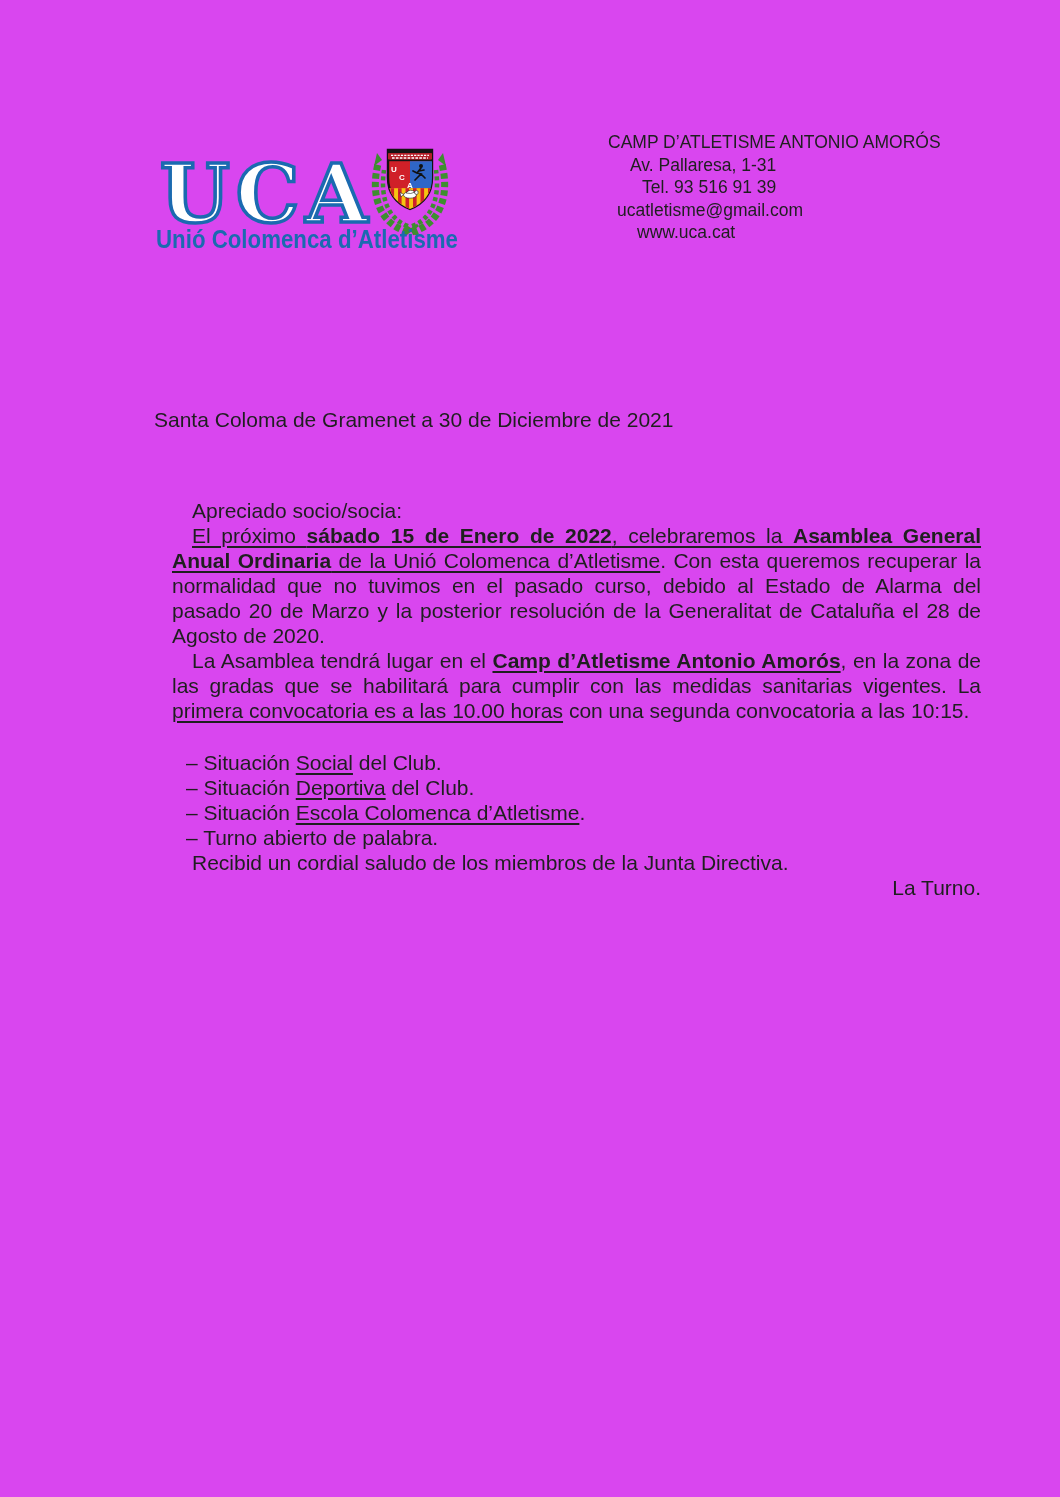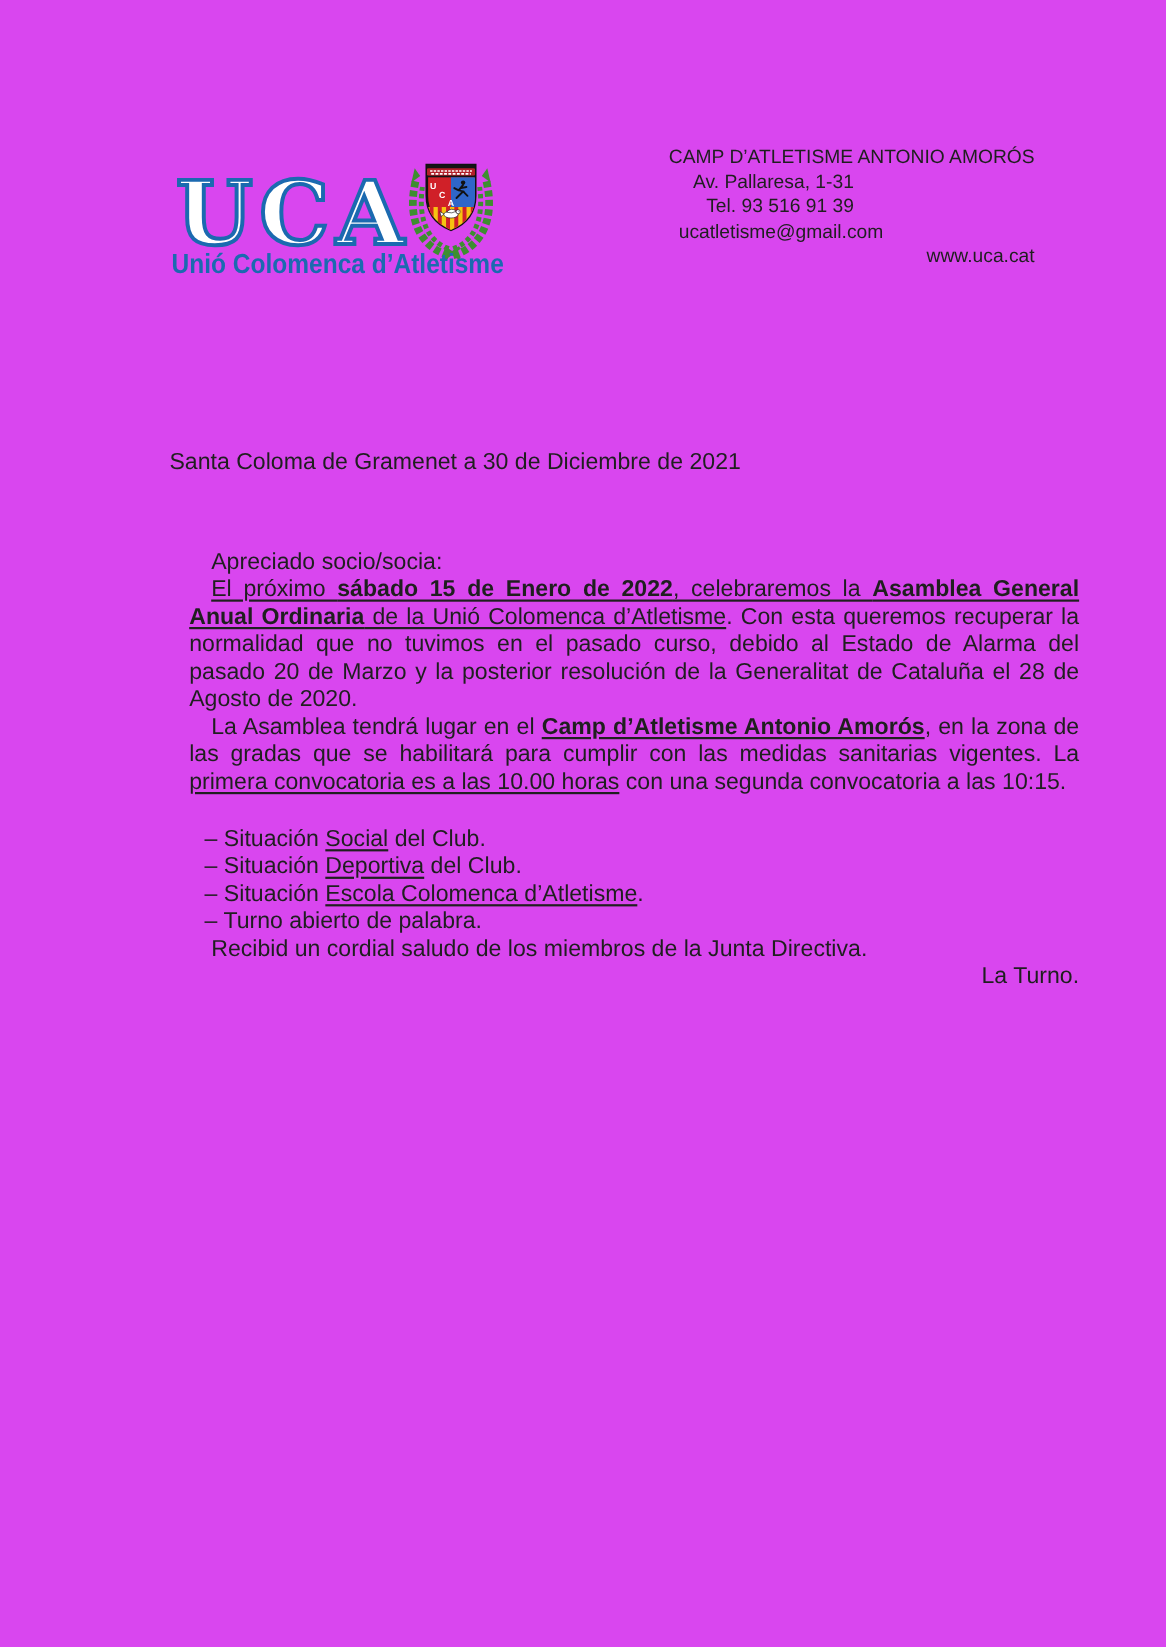--- a/index.html
+++ b/index.html
@@ -25,21 +25,21 @@
   .wreath-fill{fill:var(--wreath_green,#3e8e30);}
   .crest-red{fill:var(--crest_red,#d02028);}
   .crest-yellow{fill:var(--crest_yellow,#f6c411);}
   .crest-blue{fill:var(--crest_blue,#2f66c8);}
   .crest-letter{font-family:"Liberation Sans",sans-serif;font-weight:bold;font-size:8px;fill:#ffffff;}
 
   .contact{position:absolute;left:608px;top:131px;font-size:17.5px;line-height:22.5px;white-space:nowrap;}
   .contact .ind1{padding-left:22px;}
   .contact .ind2{padding-left:34px;}
   .contact .ind3{padding-left:9px;}
-  .contact .ind4{padding-left:29px;text-align:right;}
+  .contact .ind4{padding-left:29px;}
 
   
   .dateline{position:absolute;left:154px;top:407px;font-size:21px;line-height:25px;}
   .letter-body{position:absolute;left:172px;top:498px;width:809px;font-size:21px;line-height:25px;}
   .letter-body p{margin:0;}
   .para{text-align:justify;text-indent:20px;}
   .salutation{text-indent:20px;}
   .mt25{margin-top:25px;}
   .mt27{margin-top:27px;}
   .mt28{margin-top:28px;}

